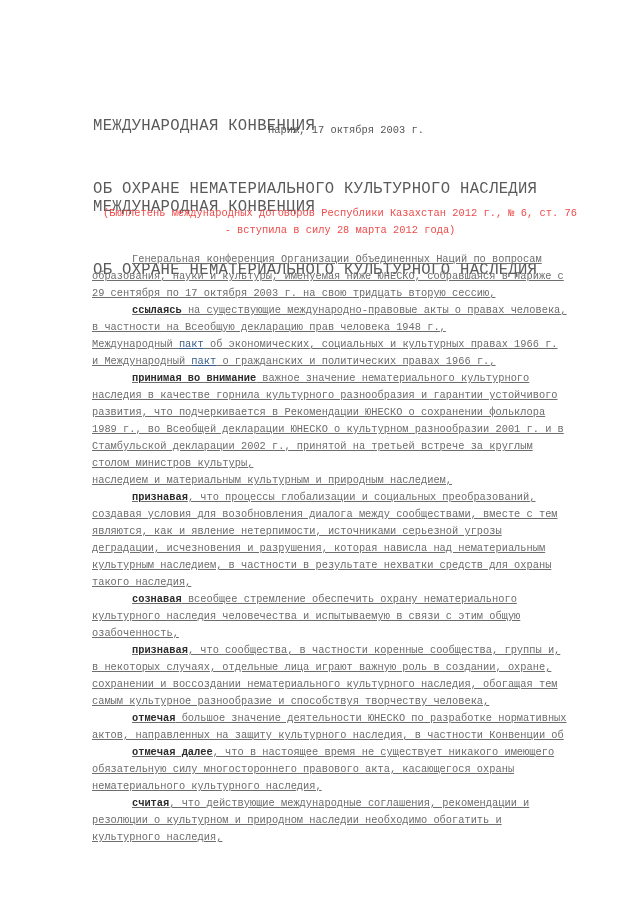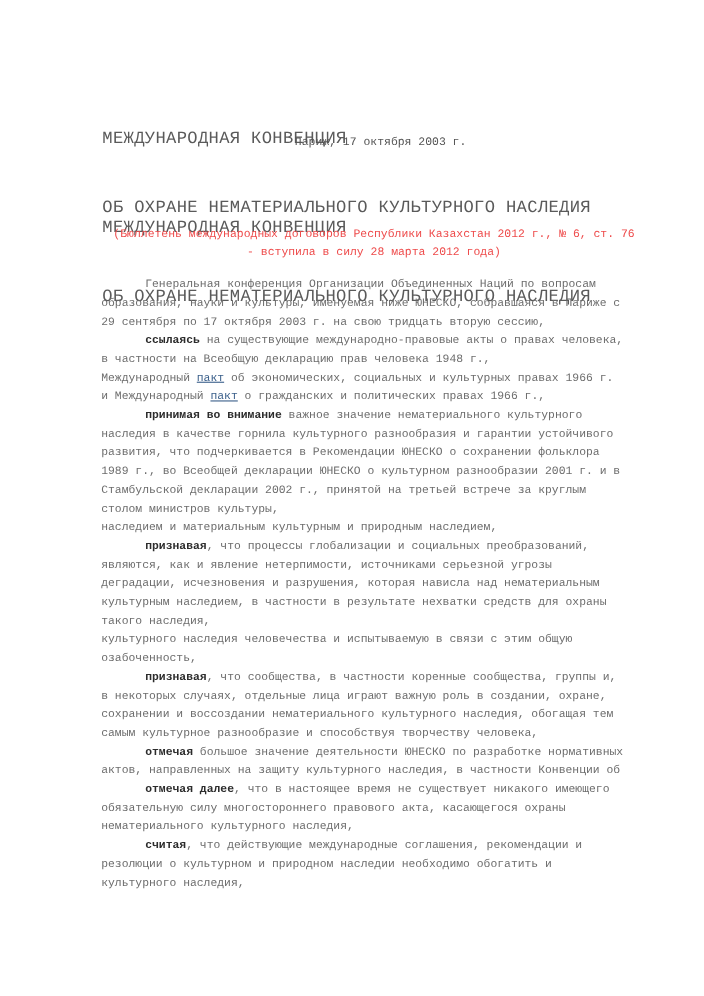--- a/index.html
+++ b/index.html
@@ -22,21 +22,21 @@
     padding-left: 20px; box-sizing: border-box; margin-left: 16px;
   }
   .source {
     position: absolute; left: 60px; width: 560px; top: 205px;
     text-align: center; font-size: 10.4px; line-height: 17px; color: #ee4b4b;
   }
   .body {
     position: absolute; left: 92px; top: 251px; width: 520px;
     font-size: 10.35px; line-height: 17px; color: #6d6d6d;
   }
-  .line { white-space: pre; height: 17px; }
+  .line { white-space: pre; height: 17px; text-decoration: underline; }
   .ind { padding-left: 40px; }
   .kw { font-weight: bold; color: #2c2c2c; }
   .link { color: #3a5f8a; text-decoration: underline; cursor: pointer; }
 </style>
 </head>
 <body>
 
 <div class="page">
   <div class="title title1">
     <div>МЕЖДУНАРОДНАЯ КОНВЕНЦИЯ</div>
@@ -64,24 +64,26 @@
       <div class="line"><span>Международный </span><a class="link">пакт</a><span> об экономических, социальных и культурных правах 1966 г.</span></div>
       <div class="line"><span>и Международный </span><a class="link">пакт</a><span> о гражданских и политических правах 1966 г.,</span></div>
       <div class="line ind"><span class="kw">принимая во внимание</span><span> важное значение нематериального культурного</span></div>
       <div class="line"><span>наследия в качестве горнила культурного разнообразия и гарантии устойчивого</span></div>
       <div class="line"><span>развития, что подчеркивается в Рекомендации ЮНЕСКО о сохранении фольклора</span></div>
       <div class="line"><span>1989 г., во Всеобщей декларации ЮНЕСКО о культурном разнообразии 2001 г. и в</span></div>
       <div class="line"><span>Стамбульской декларации 2002 г., принятой на третьей встрече за круглым</span></div>
       <div class="line"><span>столом министров культуры,</span></div>
       <div class="line"><span>наследием и материальным культурным и природным наследием,</span></div>
       <div class="line ind"><span class="kw">признавая</span><span>, что процессы глобализации и социальных преобразований,</span></div>
+      <div class="line"><span>создавая условия для возобновления диалога между сообществами, вместе с тем</span></div>
       <div class="line"><span>являются, как и явление нетерпимости, источниками серьезной угрозы</span></div>
       <div class="line"><span>деградации, исчезновения и разрушения, которая нависла над нематериальным</span></div>
       <div class="line"><span>культурным наследием, в частности в результате нехватки средств для охраны</span></div>
       <div class="line"><span>такого наследия,</span></div>
+      <div class="line ind"><span class="kw">сознавая</span><span> всеобщее стремление обеспечить охрану нематериального</span></div>
       <div class="line"><span>культурного наследия человечества и испытываемую в связи с этим общую</span></div>
       <div class="line"><span>озабоченность,</span></div>
       <div class="line ind"><span class="kw">признавая</span><span>, что сообщества, в частности коренные сообщества, группы и,</span></div>
       <div class="line"><span>в некоторых случаях, отдельные лица играют важную роль в создании, охране,</span></div>
       <div class="line"><span>сохранении и воссоздании нематериального культурного наследия, обогащая тем</span></div>
       <div class="line"><span>самым культурное разнообразие и способствуя творчеству человека,</span></div>
       <div class="line ind"><span class="kw">отмечая</span><span> большое значение деятельности ЮНЕСКО по разработке нормативных</span></div>
       <div class="line"><span>актов, направленных на защиту культурного наследия, в частности Конвенции об</span></div>
       <div class="line ind"><span class="kw">отмечая далее</span><span>, что в настоящее время не существует никакого имеющего</span></div>
       <div class="line"><span>обязательную силу многостороннего правового акта, касающегося охраны</span></div>

